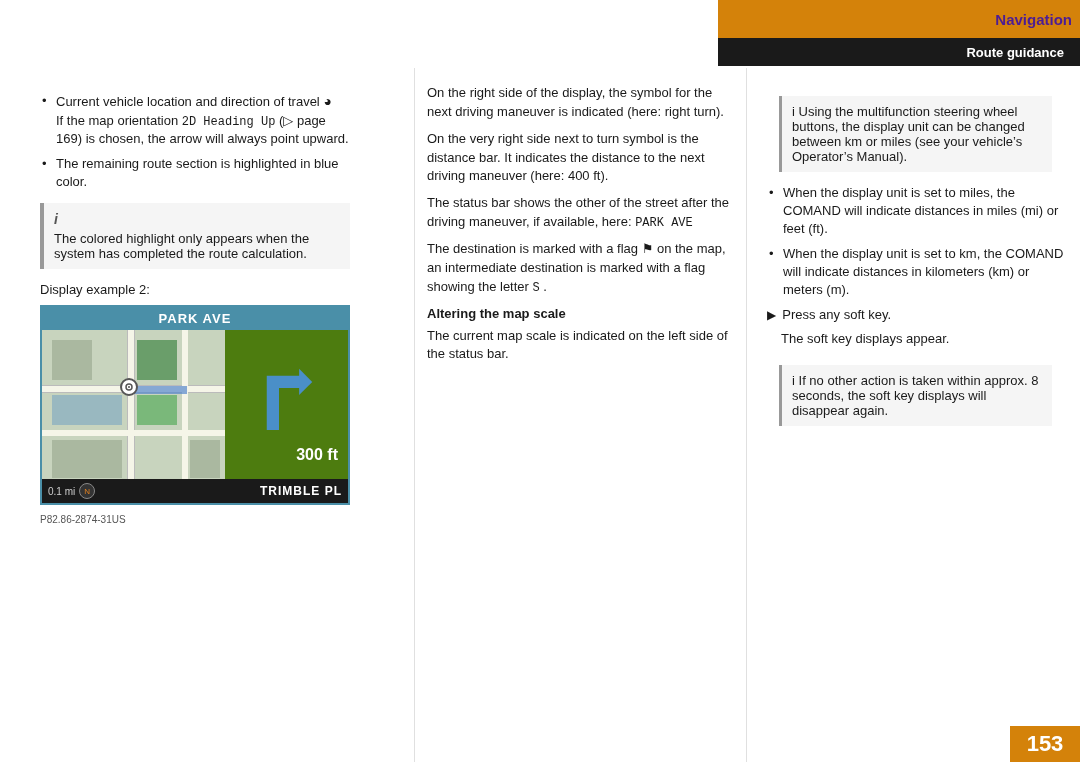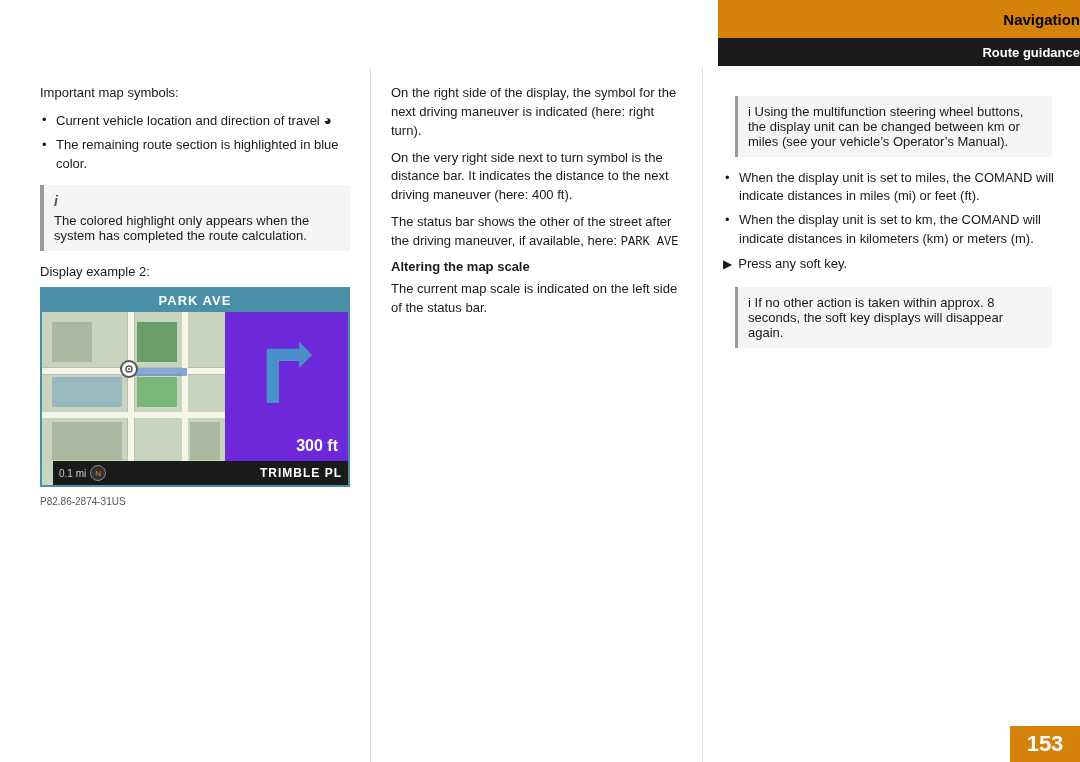--- a/index.html
+++ b/index.html
@@ -18,37 +18,37 @@
     .header {
       position: absolute;
       top: 0;
       right: 0;
       width: 362px;
       display: flex;
       flex-direction: column;
     }
     .header-nav {
       background: #d4820a;
-      color: #000000;
+      color: #4c1d95;
       font-weight: bold;
       font-size: 15px;
       text-align: right;
-      padding: 10px 0;
+      padding: 10px 8px;
       height: 38px;
       display: flex;
       align-items: center;
       justify-content: flex-end;
     }
     .header-route {
       background: #1a1a1a;
       color: #ffffff;
       font-weight: bold;
       font-size: 13px;
       text-align: right;
-      padding: 6px 0;
+      padding: 6px 16px;
       height: 28px;
       display: flex;
       align-items: center;
       justify-content: flex-end;
     }
 
     
     .page-number {
       position: absolute;
       bottom: 0;
@@ -78,23 +78,24 @@
     
     .col-left {
       width: 370px;
       padding: 16px 20px 16px 40px;
       flex-shrink: 0;
     }
 
     
     .col-mid {
       width: 332px;
-      padding: 16px 20px;
+      padding: 16px 12px;
       flex-shrink: 0;
       border-left: 1px solid #e0e0e0;
+      margin-left: 44px;
     }
 
     
     .col-right {
       flex: 1;
       padding: 16px 16px 16px 20px;
       border-left: 1px solid #e0e0e0;
     }
 
     
@@ -289,26 +290,26 @@
       border: 2px solid #555;
       background: #fff;
       display: flex;
       align-items: center;
       justify-content: center;
       font-size: 8px;
     }
     
     .map-right-area {
       width: 125px;
-      background: #6d28d9;
+      background: #4d7c0f;
       display: flex;
       flex-direction: column;
       align-items: center;
       justify-content: space-between;
-      padding: 11px 6px;
+      padding: 20px 6px;
       position: relative;
     }
     .turn-arrow {
       width: 70px;
       height: 70px;
       position: relative;
       margin-top: 10px;
     }
     .turn-arrow svg {
       width: 100%;
@@ -319,21 +320,21 @@
       font-size: 16px;
       font-weight: bold;
       text-align: right;
       width: 100%;
       padding-right: 4px;
     }
     
     .map-bottom-bar {
       position: absolute;
       bottom: 0;
-      left: 11px;
+      left: 0;
       right: 0;
       height: 24px;
       background: #1a1a1a;
       display: flex;
       align-items: center;
       justify-content: space-between;
       padding: 0 6px;
     }
     .bottom-bar-left {
       display: flex;
@@ -407,26 +408,26 @@
   </div>
 </div>
 
 <div class="page-number">
   <span>153</span>
 </div>
 
 <div class="content-area">
 
   <div class="col-left">
-    <p>Important map symbols:</p>
     <ul class="bullet-list">
       <li>
         <span>Current vehicle location and direction of travel </span>
         <span style="font-size:14px;">◕</span>
         <br>
+        <span>If the map orientation <span class="mono">2D Heading Up</span> (▷ page 169) is chosen, the arrow will always point upward.</span>
       </li>
       <li>
         <span>The remaining route section is highlighted in blue color.</span>
       </li>
     </ul>
 
     <div class="info-box">
       <span class="info-icon">i</span>
       <span>The colored highlight only appears when the system has completed the route calculation.</span>
     </div>
@@ -483,20 +484,27 @@
     <p class="part-number">P82.86-2874-31US</p>
   </div>
 
   <div class="col-mid">
     <p>On the right side of the display, the symbol for the next driving maneuver is indicated (here: right turn).</p>
     <p>On the very right side next to turn symbol is the distance bar. It indicates the distance to the next driving maneuver (here: 400 ft).</p>
     <p>
       <span>The status bar shows the other of the street after the driving maneuver, if available, here:</span>
       <span class="mono">PARK AVE</span>
     </p>
+    <p>
+      <span>The destination is marked with a flag</span>
+      <span> ⚑ </span>
+      <span>on the map, an intermediate destination is marked with a flag showing the letter</span>
+      <span class="mono">S</span>
+      <span>.</span>
+    </p>
     <h3>Altering the map scale</h3>
     <p>The current map scale is indicated on the left side of the status bar.</p>
   </div>
 
   <div class="col-right">
 
     <div class="vert-bar-box">
       <span class="info-icon">i</span>
       <span>Using the multifunction steering wheel buttons, the display unit can be changed between km or miles (see your vehicle’s Operator’s Manual).</span>
     </div>
@@ -507,20 +515,21 @@
       </li>
       <li>
         <span>When the display unit is set to km, the COMAND will indicate distances in kilometers (km) or meters (m).</span>
       </li>
     </ul>
 
     <div class="action-arrow">
       <span class="arrow-tri">▶</span>
       <span>Press any soft key.</span>
     </div>
+    <p style="margin-left: 14px;">The soft key displays appear.</p>
 
     <div class="vert-bar-box" style="margin-top:16px;">
       <span class="info-icon">i</span>
       <span>If no other action is taken within approx. 8 seconds, the soft key displays will disappear again.</span>
     </div>
 
   </div>
 
 </div>
 

